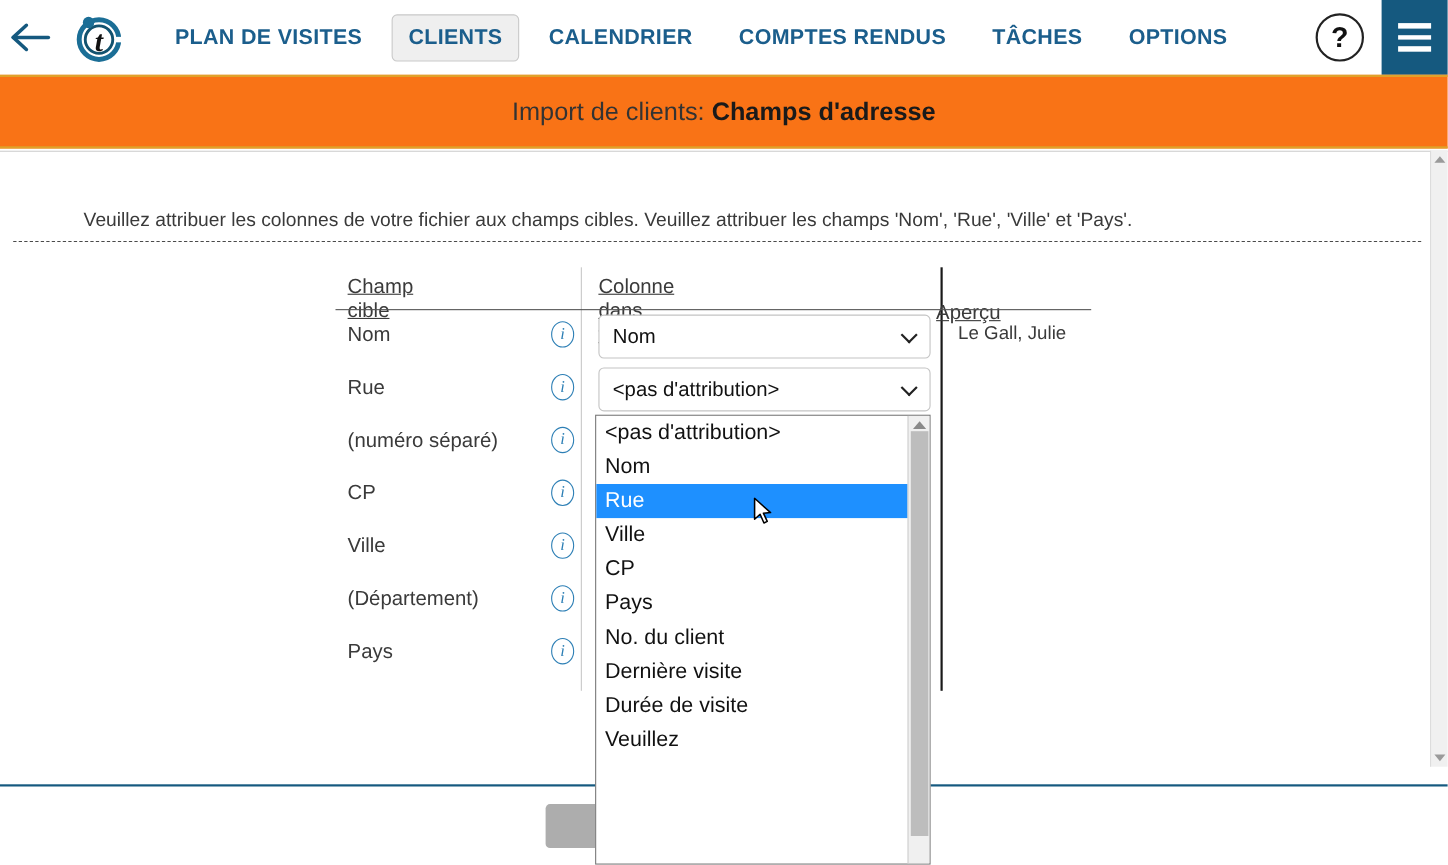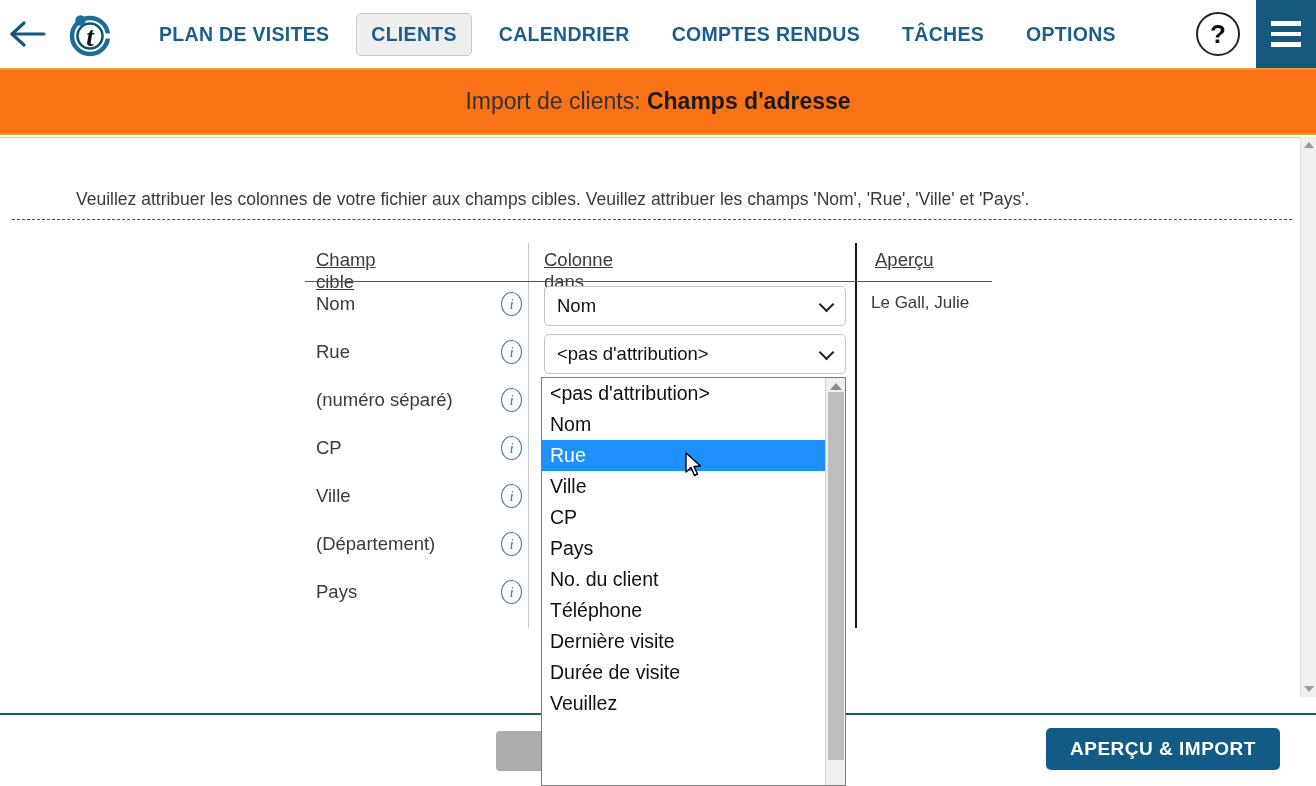--- a/index.html
+++ b/index.html
@@ -106,21 +106,21 @@
 
   
   #table { position: absolute; top: 105px; left: 305px; }
   .thead { position: relative; height: 39px; }
   .th {
     position: absolute; top: 6px;
     font-size: 18.5px; color: #3a3a3a; text-decoration: underline;
   }
   #th-target { left: 11px; }
   #th-column { left: 239px; }
-  #th-preview { left: 570px; }
+  #th-preview { left: 546px; margin-top: 24px; }
   #head-rule {
     position: absolute; top: 38px; left: 0;
     width: 687px; height: 0;
     border-top: 1px solid #555;
   }
   .vline-light {
     position: absolute; left: 223px; top: 0;
     width: 1px; height: 385px; background: #c8c8c8;
   }
   .vline-dark {
@@ -394,33 +394,31 @@
 
 <div id="dropdown">
   <div id="dd-list">
       <div class="dd-item">&lt;pas d'attribution&gt;</div>
       <div class="dd-item">Nom</div>
       <div class="dd-item sel">Rue</div>
       <div class="dd-item">Ville</div>
       <div class="dd-item">CP</div>
       <div class="dd-item">Pays</div>
       <div class="dd-item">No. du client</div>
-      <div class="dd-item">Téléphone</div>
       <div class="dd-item">Dernière visite</div>
       <div class="dd-item">Durée de visite</div>
       <div class="dd-item">Veuillez</div>
     </div>
   <div id="dd-sb">
     <div class="arrow-up"></div>
     <div class="thumb"></div>
   </div>
 </div>
 
 <div id="footer">
   <div id="btn-reset">RE</div>
-  <div id="btn-import">APERÇU &amp; IMPORT</div>
 </div>
 
 <div id="cursor">
   <svg width="20" height="28" viewBox="0 0 20 28">
     <path d="M2 1 L2 20 L7 15.5 L10.5 23.5 L13.5 22 L10 14.5 L16.5 14 Z" fill="#ffffff" stroke="#000000" stroke-width="1.4" stroke-linejoin="round"></path>
   </svg>
 </div>
 
 </body></html>

